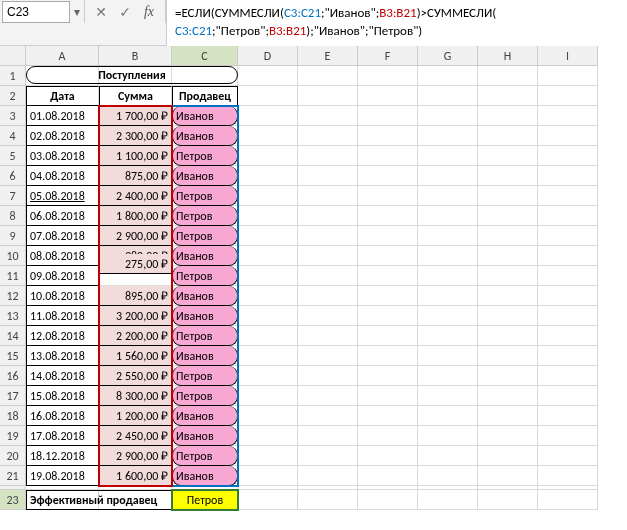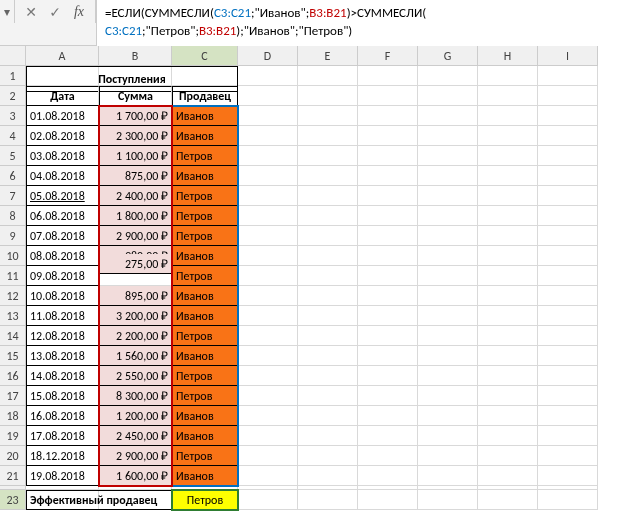--- a/index.html
+++ b/index.html
@@ -30,34 +30,35 @@
   .cell { position: absolute; border-right: 1px solid #d9d9d9; border-bottom: 1px solid #d9d9d9; padding: 0 3px; display: flex; align-items: center; font-size: 12px; height: 20px; overflow: hidden; white-space: nowrap; }
   .cell.center { justify-content: center; }
   .cell.right { justify-content: flex-end; }
   .cell.left { justify-content: flex-start; }
   .cell.bold { font-weight: bold; }
   .b-t { border-top: 1px solid #000 !important; }
   .b-b { border-bottom: 1px solid #000 !important; }
   .b-l { border-left: 1px solid #000 !important; }
   .b-r { border-right: 1px solid #000 !important; }
   .fill-pink { background: #f2dcdb; }
-  .fill-blue { background: #f97316; }
+  .fill-blue { background: #f9a8d4; border-radius: 9px; }
   .fill-yellow { background: #ffff00; }
 
   .sel-red { outline: 2px solid #c00000; outline-offset: -1px; z-index: 3; }
   .sel-blue { outline: 2px solid #0070c0; outline-offset: -1px; z-index: 2; }
   .sel-green { outline: 2px solid #2e7d32; outline-offset: -1px; z-index: 5; }
 
   .overlay { position: absolute; pointer-events: none; }
 </style>
 </head>
 <body>
 
 <div class="formula-bar">
   <div class="namebox-wrap">
+    <input class="namebox" value="C23" style="">
     <div class="namebox-drop">▾</div>
   </div>
   <div class="fx-buttons">
     <div class="fx-btn">✕</div>
     <div class="fx-btn">✓</div>
     <div class="fx-btn fx-btn-fx">fx</div>
   </div>
   <div class="formula-area">
     <span class="f-black">=ЕСЛИ(СУММЕСЛИ(</span><span class="f-blue">C3:C21</span><span class="f-black">;"Иванов";</span><span class="f-red">B3:B21</span><span class="f-black">)&gt;СУММЕСЛИ(</span><br><span class="f-blue">C3:C21</span><span class="f-black">;"Петров";</span><span class="f-red">B3:B21</span><span class="f-black">);"Иванов";"Петров")</span>
   </div>
@@ -302,21 +303,21 @@
       <div class="cell left " style="left: 512px; top: 420px; width: 60px; height: 4px;"></div>
       <div class="cell left " style="left: 0px; top: 424px; width: 73px; height: 20px;"></div>
       <div class="cell left " style="left: 73px; top: 424px; width: 73px; height: 20px;"></div>
       <div class="cell left " style="left: 146px; top: 424px; width: 66px; height: 20px;"></div>
       <div class="cell left " style="left: 212px; top: 424px; width: 60px; height: 20px;"></div>
       <div class="cell left " style="left: 272px; top: 424px; width: 60px; height: 20px;"></div>
       <div class="cell left " style="left: 332px; top: 424px; width: 60px; height: 20px;"></div>
       <div class="cell left " style="left: 392px; top: 424px; width: 60px; height: 20px;"></div>
       <div class="cell left " style="left: 452px; top: 424px; width: 60px; height: 20px;"></div>
       <div class="cell left " style="left: 512px; top: 424px; width: 60px; height: 20px;"></div>
-      <div class="cell center bold b-t b-l b-r b-b" style="left: 0px; top: 0px; width: 212px; height: 26px;">Поступления</div>
+      <div class="cell center bold b-t b-l b-r b-b" style="left: 0px; top: 0px; width: 212px; height: 18px; border-radius: 9px;">Поступления</div>
       <div class="cell center bold b-l b-b b-t" style="left: 0px; top: 20px; width: 73px; height: 20px;">Дата</div>
       <div class="cell center bold b-l b-b b-t" style="left: 73px; top: 20px; width: 73px; height: 20px;">Сумма</div>
       <div class="cell center bold b-l b-b b-r b-t" style="left: 146px; top: 20px; width: 66px; height: 20px;">Продавец</div>
       <div class="cell left b-l b-b" style="left: 0px; top: 40px; width: 73px; height: 20px;">01.08.2018</div>
       <div class="cell right fill-pink b-l b-b" style="left: 73px; top: 40px; width: 73px; height: 20px; padding-left: 42px;">1 700,00 ₽</div>
       <div class="cell left fill-blue b-l b-b b-r" style="left: 146px; top: 40px; width: 66px; height: 20px;">Иванов</div>
       <div class="cell left b-l b-b" style="left: 0px; top: 60px; width: 73px; height: 20px;">02.08.2018</div>
       <div class="cell right fill-pink b-l b-b" style="left: 73px; top: 60px; width: 73px; height: 20px;">2 300,00 ₽</div>
       <div class="cell left fill-blue b-l b-b b-r" style="left: 146px; top: 60px; width: 66px; height: 20px;">Иванов</div>
       <div class="cell left b-l b-b" style="left: 0px; top: 80px; width: 73px; height: 20px;">03.08.2018</div>

